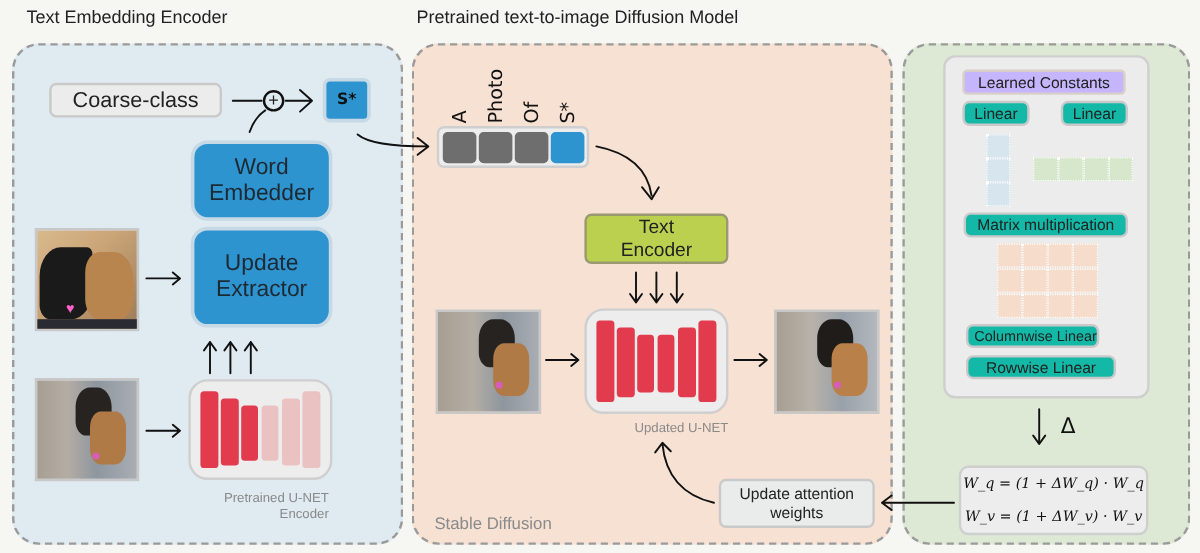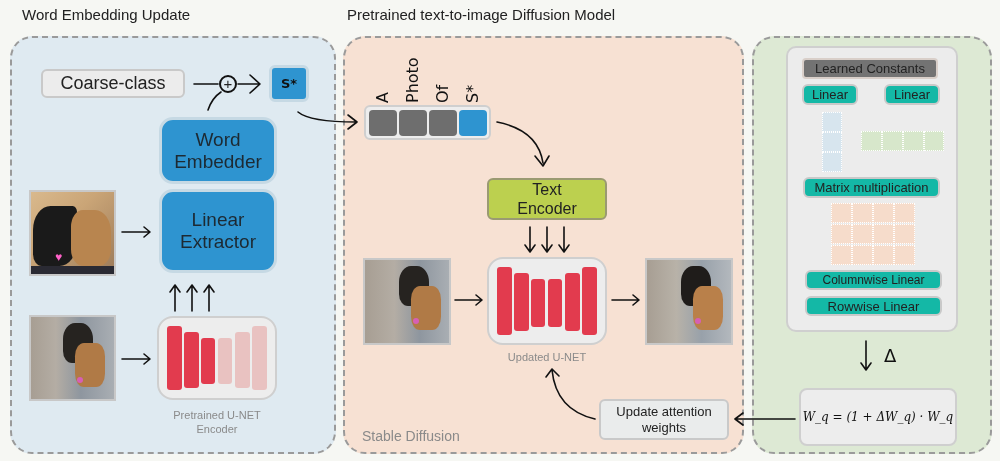--- a/index.html
+++ b/index.html
@@ -6,31 +6,31 @@
   body { width:1000px; height:461px; position:relative; background:#f6f7f3; font-family:"Liberation Sans", sans-serif; color:#222; overflow:hidden; }
   .abs { position:absolute; }
   .section-title { position:absolute; font-size:15px; color:#222; white-space:nowrap; }
   .panel { position:absolute; border:2px dashed #9a9a9a; border-radius:22px; box-sizing:border-box; }
   .box { position:absolute; box-sizing:border-box; display:flex; align-items:center; justify-content:center; text-align:center; }
   .blue { background:#2e94d0; border:3px solid #c6d9e4; border-radius:14px; color:#1d2a33; font-size:19px; line-height:22px; }
   .grey-btn { background:#14b8a6; border:2px solid #c9c9c9; border-radius:6px; color:#222; }
   .cat { position:absolute; border:2px solid #c8c8c8; box-sizing:border-box; overflow:hidden; }
   .unet { position:absolute; background:#ededed; border:2px solid #cfcfcf; border-radius:16px; box-sizing:border-box; }
   .bar { position:absolute; border-radius:3px; box-sizing:border-box; }
-  .caption { position:absolute; color:#8a8a8a; font-size:11px; text-align:center; line-height:14px; }
+  .caption { position:absolute; color:#8a8a8a; font-size:11px; text-align:right; line-height:14px; }
   .token { position:absolute; width:28px; height:26px; border-radius:4px; }
   .token-label { position:absolute; font-family:"DejaVu Sans", sans-serif; font-size:16px; transform:rotate(-90deg); transform-origin:left bottom; white-space:nowrap; color:#111; }
   .cell { position:absolute; border:1px dotted #ffffff; box-sizing:border-box; }
   .eq { font-family:"DejaVu Serif", serif; font-size:12px; line-height:15px; font-style:italic; color:#111; }
   svg.arrows { position:absolute; left:0; top:0; pointer-events:none; }
 </style>
 </head>
 <body>
 
-<div class="section-title" style="left:22px;top:6px;">Word Embedding Update</div>
+<div class="section-title" style="left:22px;top:6px;">Text Embedding Encoder</div>
 <div class="section-title" style="left:347px;top:6px;">Pretrained text-to-image Diffusion Model</div>
 <div class="section-title" style="left:761px;top:6px;margin-top:44px;">Weight Offsets</div>
 
 <div class="panel" style="left:10px;top:36px;width:326px;height:418px;background:#dfeaf1;"></div>
 
 <div class="box grey-btn" style="left:41px;top:69px;width:144px;height:29px;font-size:18px;background:#ececec;">
   <span>Coarse-class</span>
 </div>
 
 <div class="abs" style="left:219px;top:75px;width:18px;height:18px;border:2px solid #111;border-radius:50%;box-sizing:border-box;text-align:center;line-height:13px;font-size:15px;">
@@ -39,21 +39,21 @@
 
 <div class="box" style="left:269px;top:65px;width:40px;height:37px;background:#2e94d0;border:3px solid #c6d9e4;border-radius:6px;font-family:'DejaVu Sans',sans-serif;font-size:13px;font-weight:bold;color:#111;">
   <span>S*</span>
 </div>
 
 <div class="box blue" style="left:159px;top:117px;width:118px;height:67px;padding:0 14px;">
   <span>Word Embedder</span>
 </div>
 
 <div class="box blue" style="left:159px;top:189px;width:118px;height:84px;padding:0 12px;">
-  <span>Linear Extractor</span>
+  <span>Update Extractor</span>
 </div>
 
 <div class="cat" style="left:29px;top:190px;width:87px;height:86px;background:linear-gradient(135deg,#d9b98d 0%,#caa577 40%,#9c7b5a 100%);">
   <div class="abs" style="left:2px;top:14px;width:44px;height:60px;background:#1a1a1a;border-radius:40% 10% 40% 20%;"></div>
   <div class="abs" style="left:40px;top:18px;width:40px;height:56px;background:#b8854f;border-radius:30% 40% 30% 30%;"></div>
   <div class="abs" style="left:0;top:74px;width:87px;height:12px;background:#2a2a33;"></div>
   <div class="abs" style="left:24px;top:58px;color:#ff62c8;font-size:12px;">♥</div>
 </div>
 
 <div class="cat" style="left:29px;top:315px;width:87px;height:86px;background:linear-gradient(90deg,#a79e93 0%,#b4ada4 30%,#8e969f 60%,#a9aeb3 100%);">
@@ -114,21 +114,21 @@
 <div class="box grey-btn" style="left:599px;top:399px;width:130px;height:41px;font-size:13px;line-height:16px;background:#eaecec;padding:0 10px;">
   <span>Update attention weights</span>
 </div>
 
 <div class="abs" style="left:362px;top:428px;font-size:14px;color:#8a8a8a;">Stable Diffusion</div>
 
 <div class="panel" style="left:752px;top:36px;width:240px;height:418px;background:#dde9d4;"></div>
 
 <div class="abs" style="left:786px;top:46px;width:172px;height:286px;background:#ececec;border:2px solid #cfcfcf;border-radius:10px;box-sizing:border-box;"></div>
 
-<div class="box" style="left:802px;top:58px;width:136px;height:21px;background:#737373;border:2px solid #d9cfc9;border-radius:4px;font-size:13px;color:#222;">
+<div class="box" style="left:802px;top:58px;width:136px;height:21px;background:#c4b5fd;border:2px solid #d9cfc9;border-radius:4px;font-size:13px;color:#222;">
   <span>Learned Constants</span>
 </div>
 <div class="box grey-btn" style="left:802px;top:84px;width:56px;height:21px;font-size:13px;">
   <span>Linear</span>
 </div>
 <div class="box grey-btn" style="left:884px;top:84px;width:56px;height:21px;font-size:13px;">
   <span>Linear</span>
 </div>
 
 <div class="cell" style="left:822px;top:112px;width:20px;height:20px;background:#d7e5ee;"></div>
@@ -152,31 +152,32 @@
     <div class="cell" style="left: 0px; top: 21px; width: 21px; height: 20px; background: rgb(246, 220, 203);"></div>
     <div class="cell" style="left: 21px; top: 21px; width: 21px; height: 20px; background: rgb(246, 220, 203);"></div>
     <div class="cell" style="left: 42px; top: 21px; width: 21px; height: 20px; background: rgb(246, 220, 203);"></div>
     <div class="cell" style="left: 63px; top: 21px; width: 21px; height: 20px; background: rgb(246, 220, 203);"></div>
     <div class="cell" style="left: 0px; top: 42px; width: 21px; height: 20px; background: rgb(246, 220, 203);"></div>
     <div class="cell" style="left: 21px; top: 42px; width: 21px; height: 20px; background: rgb(246, 220, 203);"></div>
     <div class="cell" style="left: 42px; top: 42px; width: 21px; height: 20px; background: rgb(246, 220, 203);"></div>
     <div class="cell" style="left: 63px; top: 42px; width: 21px; height: 20px; background: rgb(246, 220, 203);"></div>
   </div>
 
-<div class="box grey-btn" style="left:805px;top:270px;width:137px;height:20px;font-size:12px;">
+<div class="box grey-btn" style="left:805px;top:270px;width:111px;height:20px;font-size:12px;justify-content:flex-end;">
   <span>Columnwise Linear</span>
 </div>
-<div class="box grey-btn" style="left:805px;top:296px;width:137px;height:20px;font-size:13px;">
+<div class="box grey-btn" style="left:805px;top:296px;width:125px;height:20px;font-size:13px;">
   <span>Rowwise Linear</span>
 </div>
 
 <div class="abs" style="left:884px;top:345px;font-family:'DejaVu Sans',sans-serif;font-size:18px;color:#111;">Δ</div>
 
 <div class="abs" style="left:799px;top:388px;width:158px;height:58px;background:#ededed;border:2px solid #cfcfcf;border-radius:8px;box-sizing:border-box;display:flex;flex-direction:column;align-items:center;justify-content:center;gap:12px;">
   <div class="eq">W_q = (1 + ΔW_q) · W_q</div>
+  <div class="eq">W_v = (1 + ΔW_v) · W_v</div>
 </div>
 
 <svg class="arrows" width="1000" height="461" viewBox="0 0 1000 461">
   <g fill="none" stroke="#111" stroke-width="1.6" stroke-linecap="round" stroke-linejoin="round">
 
     <path d="M194 84 L218 84"></path>
 
     <path d="M238 84 L260 84 M250 75 L260 84 L250 93"></path>
 
     <path d="M208 110 Q212 98 221 92"></path>

